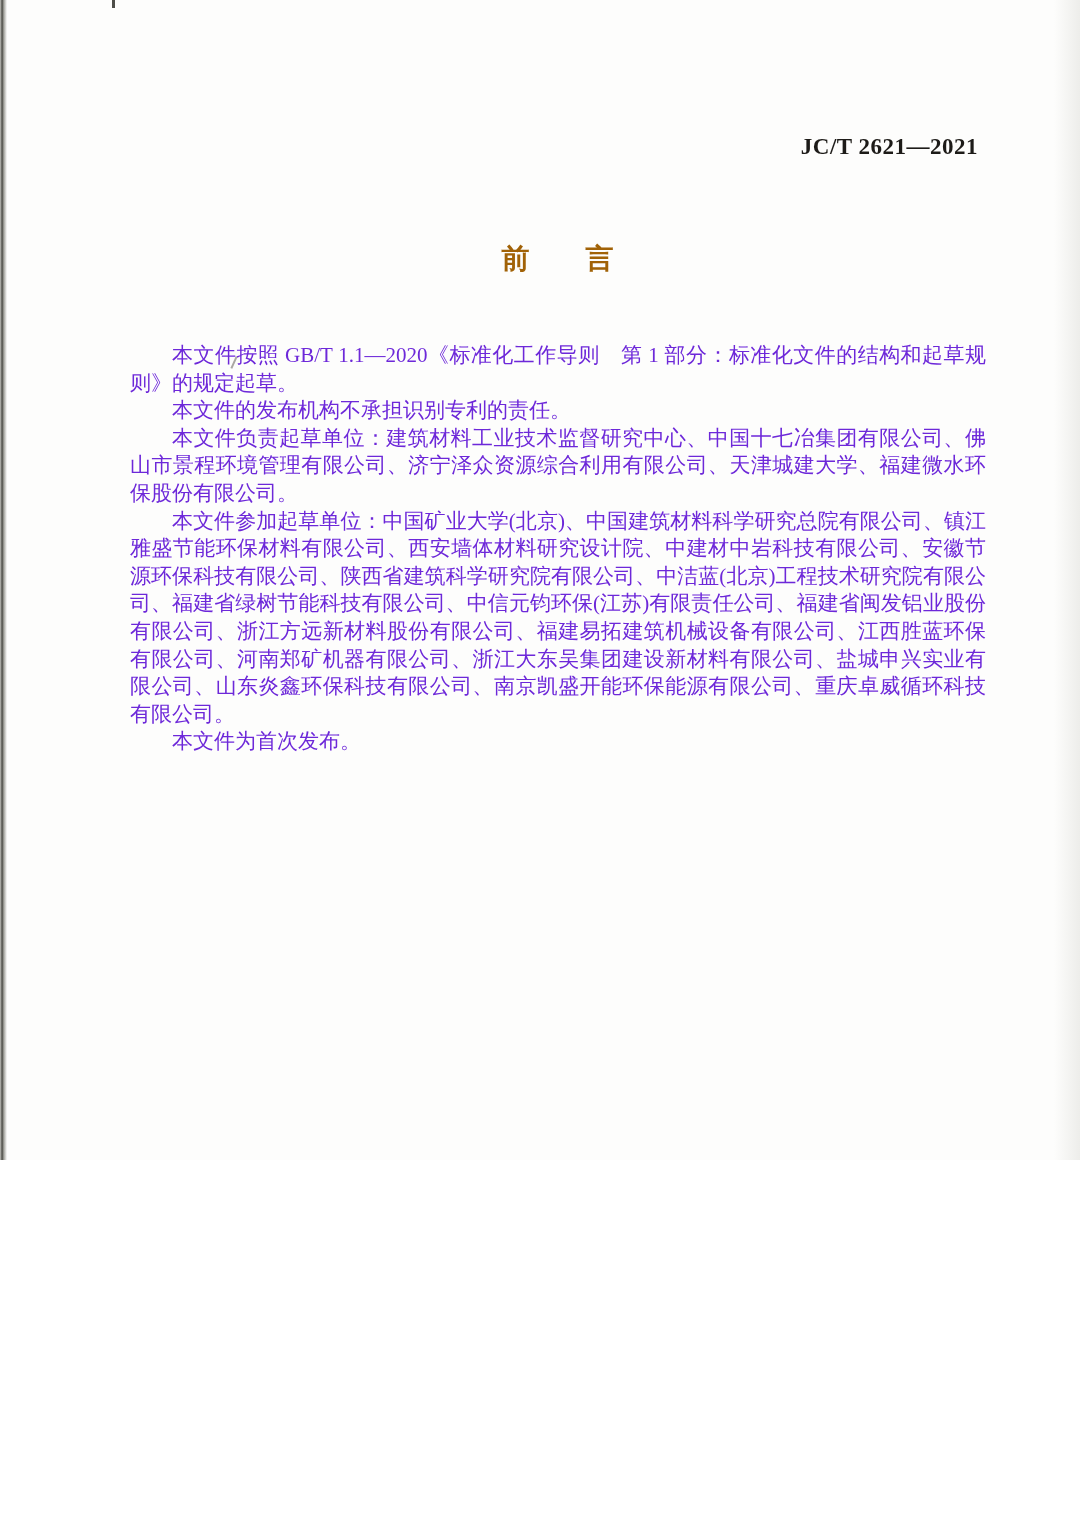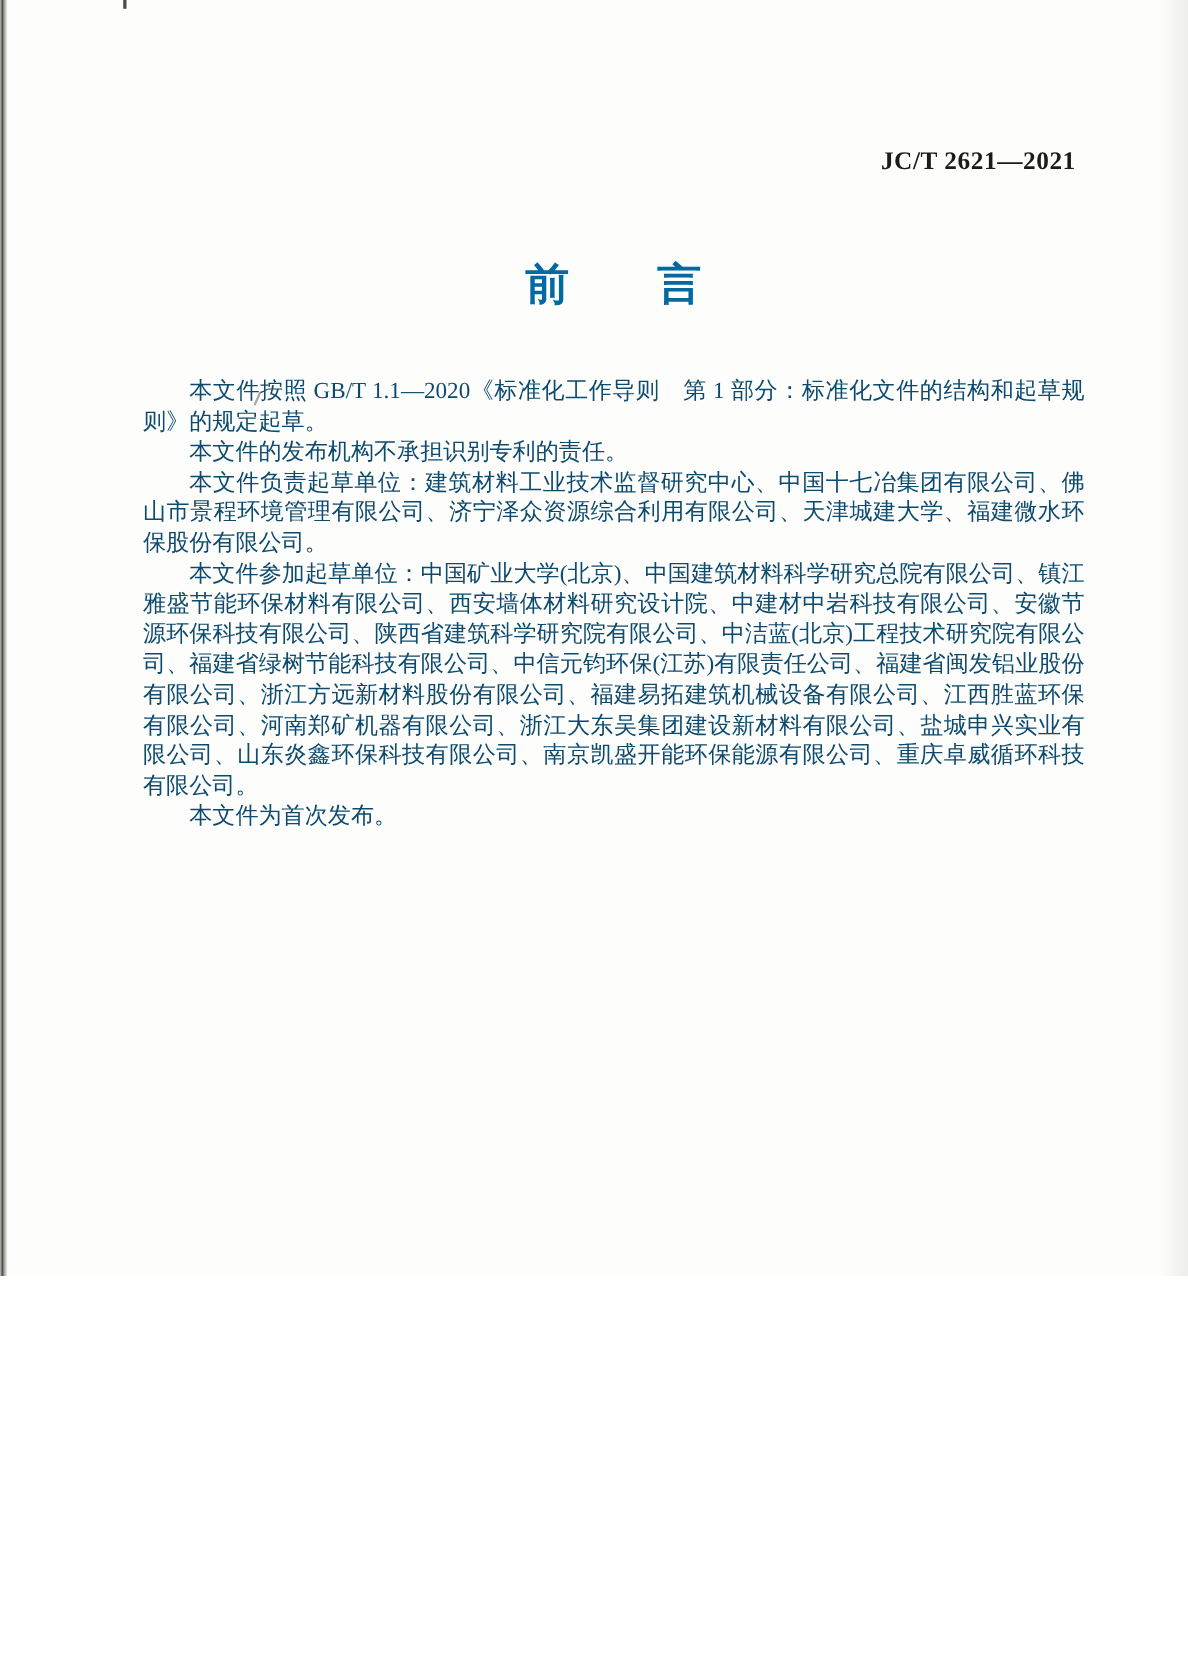--- a/index.html
+++ b/index.html
@@ -63,34 +63,34 @@
   }
 
   .doc-title {
     position: absolute;
     top: 236px;
     left: 130px;
     right: 95px;
     text-align: center;
     font-family: "Liberation Sans", "DejaVu Sans", sans-serif;
     font-weight: 600;
-    font-size: 40px;
+    font-size: 28px;
     line-height: 46px;
-    color: #0369a1;
+    color: #a16207;
   }
 
   .doc-body {
     position: absolute;
     top: 342px;
     left: 130px;
     width: 856px;
     font-size: 21px;
     line-height: 27.6px;
     text-align: justify;
-    color: #0c4a6e;
+    color: #6d28d9;
   }
   .doc-body p {
     margin: 0;
     text-indent: 2em;
   }
 
   .page-number {
     position: absolute;
     top: 1404px;
     left: 130px;

